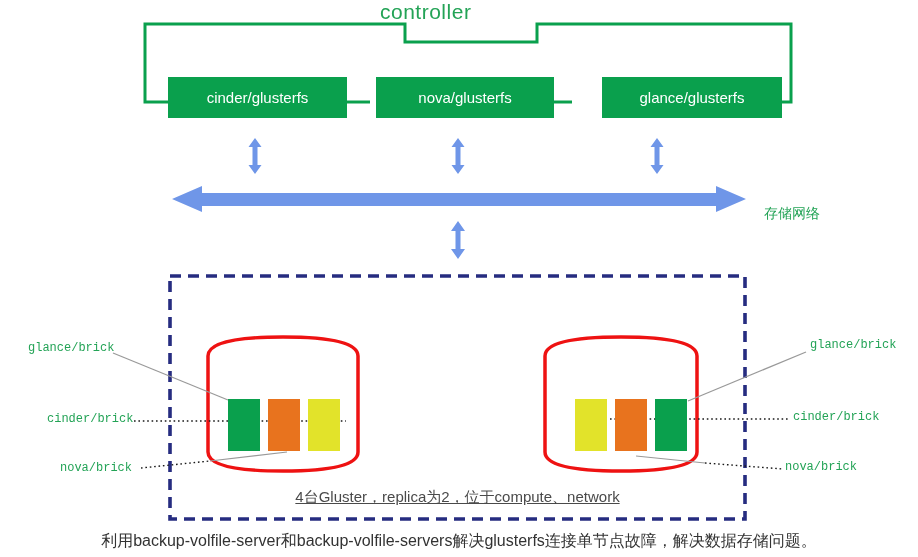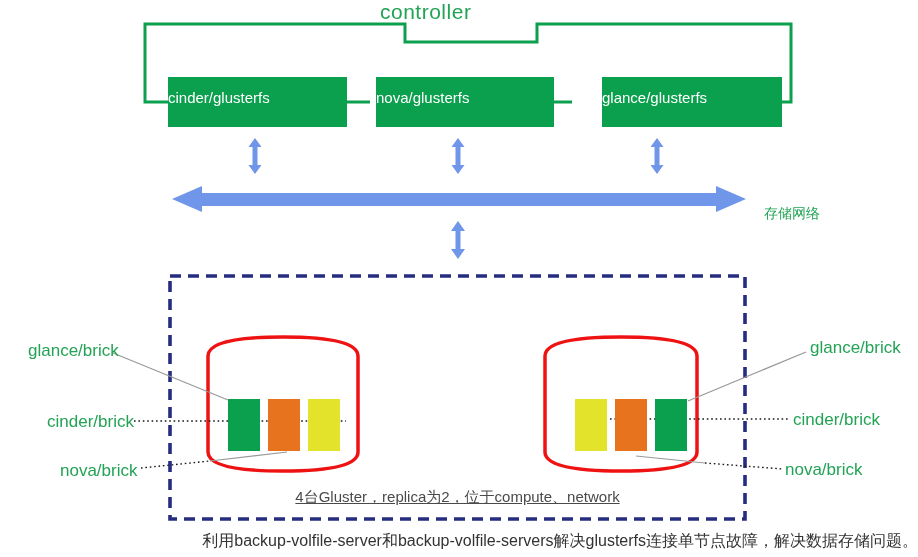--- a/index.html
+++ b/index.html
@@ -10,44 +10,44 @@
   
   .stroke-green{stroke:var(--green);fill:none;stroke-width:3;}
   .fill-blue{fill:var(--blue);stroke:none;}
   .stroke-red{stroke:var(--red);fill:none;stroke-width:3.5;stroke-linejoin:round;}
   .stroke-navy{stroke:var(--navy);fill:none;stroke-width:3.6;}
   .line-gray{stroke:var(--line-gray);fill:none;stroke-width:1.2;}
   .line-dot{stroke:var(--dotted-black);fill:none;stroke-width:1.4;stroke-dasharray:1.6 2.8;}
 
   .controller-label{position:absolute;left:380px;top:0;width:200px;height:24px;
     text-align:left;font-size:21px;letter-spacing:.5px;color:var(--green-text);}
-  .service-box{position:absolute;top:77px;height:50px;background:var(--green);
-    color:#ffffff;font-size:15px;text-align:left;line-height:41px;}
+  .service-box{position:absolute;top:77px;height:41px;background:var(--green);
+    color:#ffffff;font-size:15px;text-align:center;line-height:41px;}
   .box-cinder{left:168px;width:179px;}
   .box-nova{left:376px;width:178px;}
   .box-glance{left:602px;width:180px;}
 
   .net-label{position:absolute;left:764px;top:205px;font-size:14px;color:var(--green-text);}
 
   .bars{position:absolute;top:399px;display:flex;gap:8px;}
   .bars-left{left:228px;}
   .bars-right{left:575px;}
   .bar{width:32px;height:52px;}
 
-  .brick-label{position:absolute;font-size:17px;color:var(--green-text);white-space:nowrap;}
+  .brick-label{position:absolute;font-size:12px;color:var(--green-text);white-space:nowrap;font-family:Liberation Mono, monospace;}
   .lbl-glance-left{left:28px;top:341px;}
   .lbl-cinder-left{left:47px;top:412px;}
   .lbl-nova-left{left:60px;top:461px;}
   .lbl-glance-right{left:810px;top:338px;}
   .lbl-cinder-right{left:793px;top:410px;}
   .lbl-nova-right{left:785px;top:460px;}
 
   .cluster-caption{position:absolute;left:170px;top:488px;width:575px;text-align:center;
     font-size:15px;color:var(--caption-text);text-decoration:underline;}
-  .footer-text{position:absolute;left:0;top:531px;width:918px;text-align:right;
+  .footer-text{position:absolute;left:0;top:531px;width:918px;text-align:center;
     font-size:16px;color:var(--footer-text-color);}
 </style>
 </head>
 <body>
 
 <div class="canvas">
 
   <svg class="overlay" viewBox="0 0 918 557">
 
     <polyline class="stroke-green" points="168,102 145,102 145,24 405,24 405,42 537,42 537,24 791,24 791,102 752,102"></polyline>

